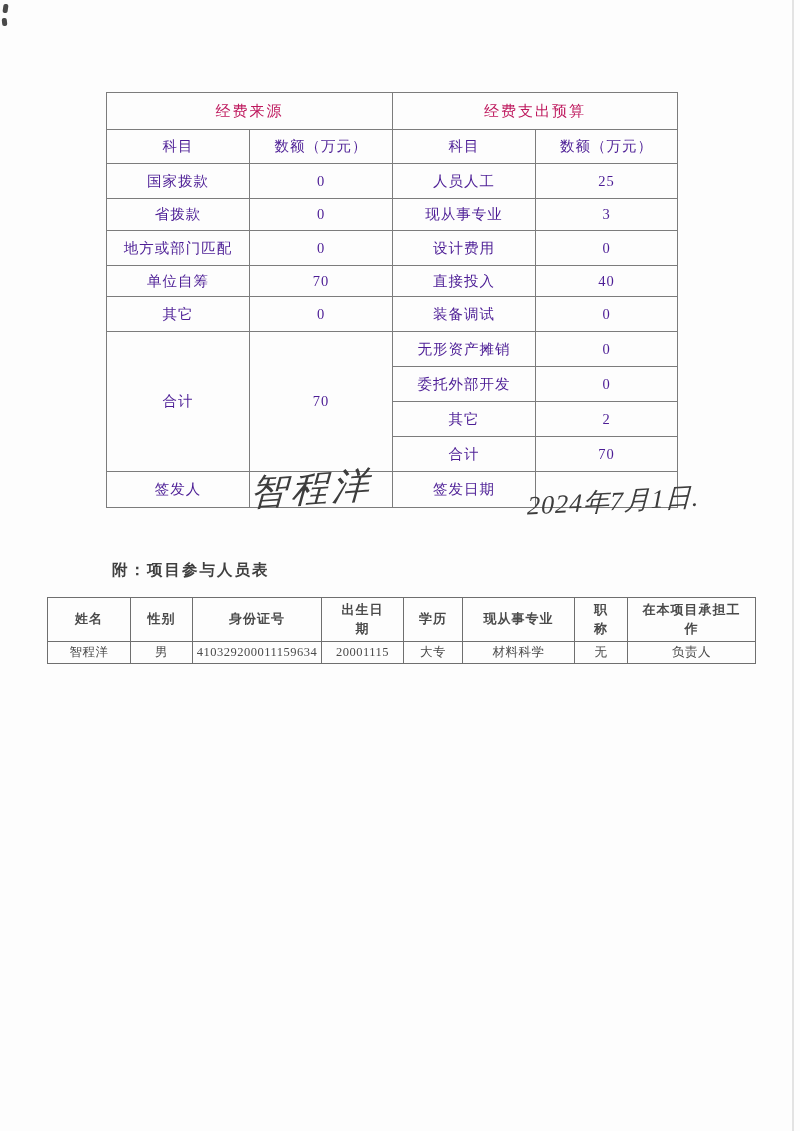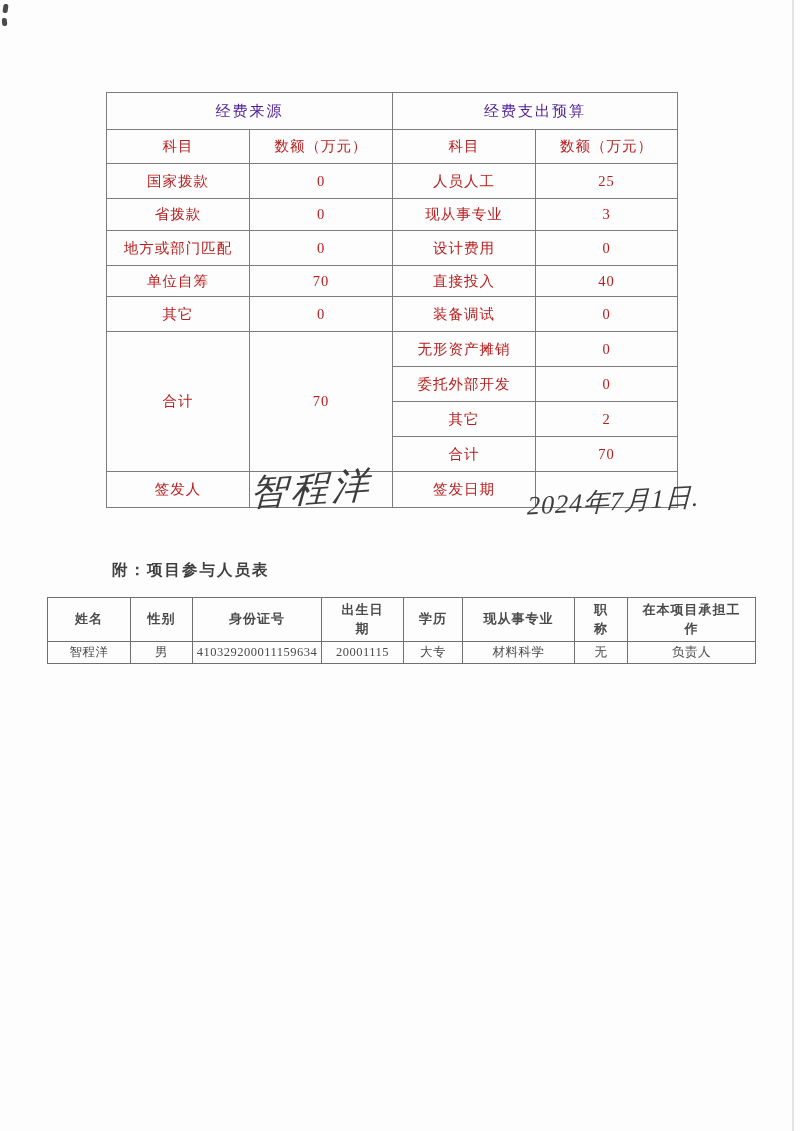--- a/index.html
+++ b/index.html
@@ -24,23 +24,23 @@
   
   table { border-collapse: collapse; table-layout: fixed; }
   .budget {
     position: absolute; left: 106px; top: 92px; width: 571px;
   }
   .budget td, .budget th {
     border: 1px solid #7c7c7c;
     text-align: center; vertical-align: middle;
     font-size: 14.5px; font-weight: normal;
     letter-spacing: 1px;
-    color: #b91c1c;
-  }
-  .budget .section-hd { font-size: 15px; letter-spacing: 2px; color: #4c1d95; }
+    color: #4c1d95;
+  }
+  .budget .section-hd { font-size: 15px; letter-spacing: 2px; color: #be185d; }
   .sig-cell { position: relative; }
 
   .handwriting {
     position: absolute;
     font-family: "Liberation Serif", "DejaVu Serif", serif;
     font-style: italic;
     color: #3d3d3d;
     white-space: nowrap;
     pointer-events: none;
   }

